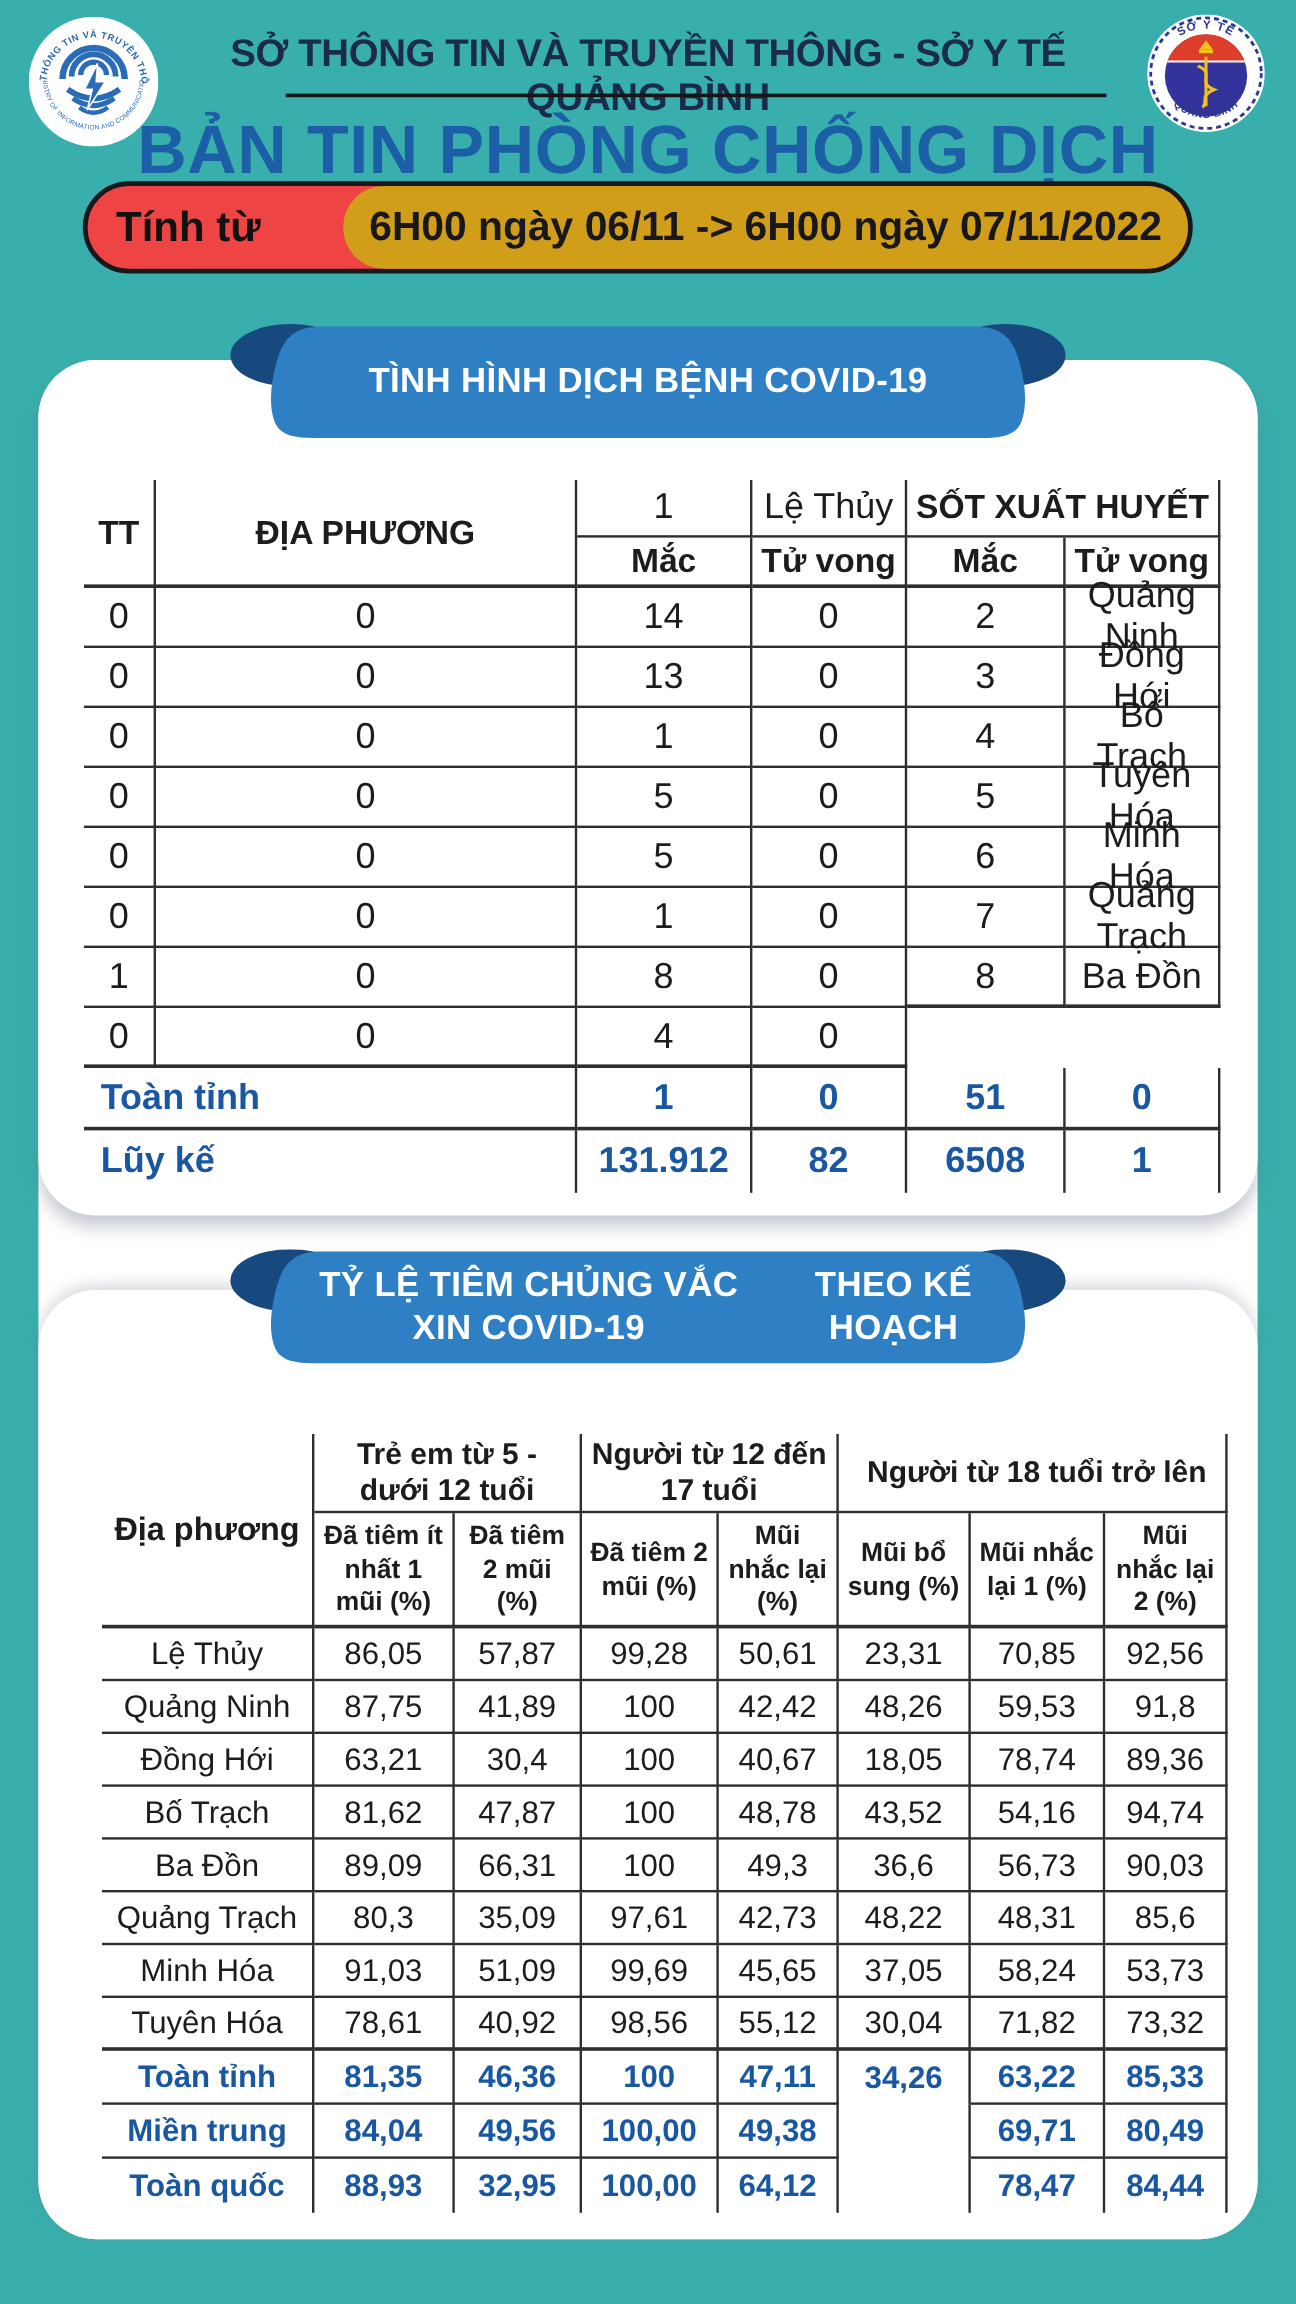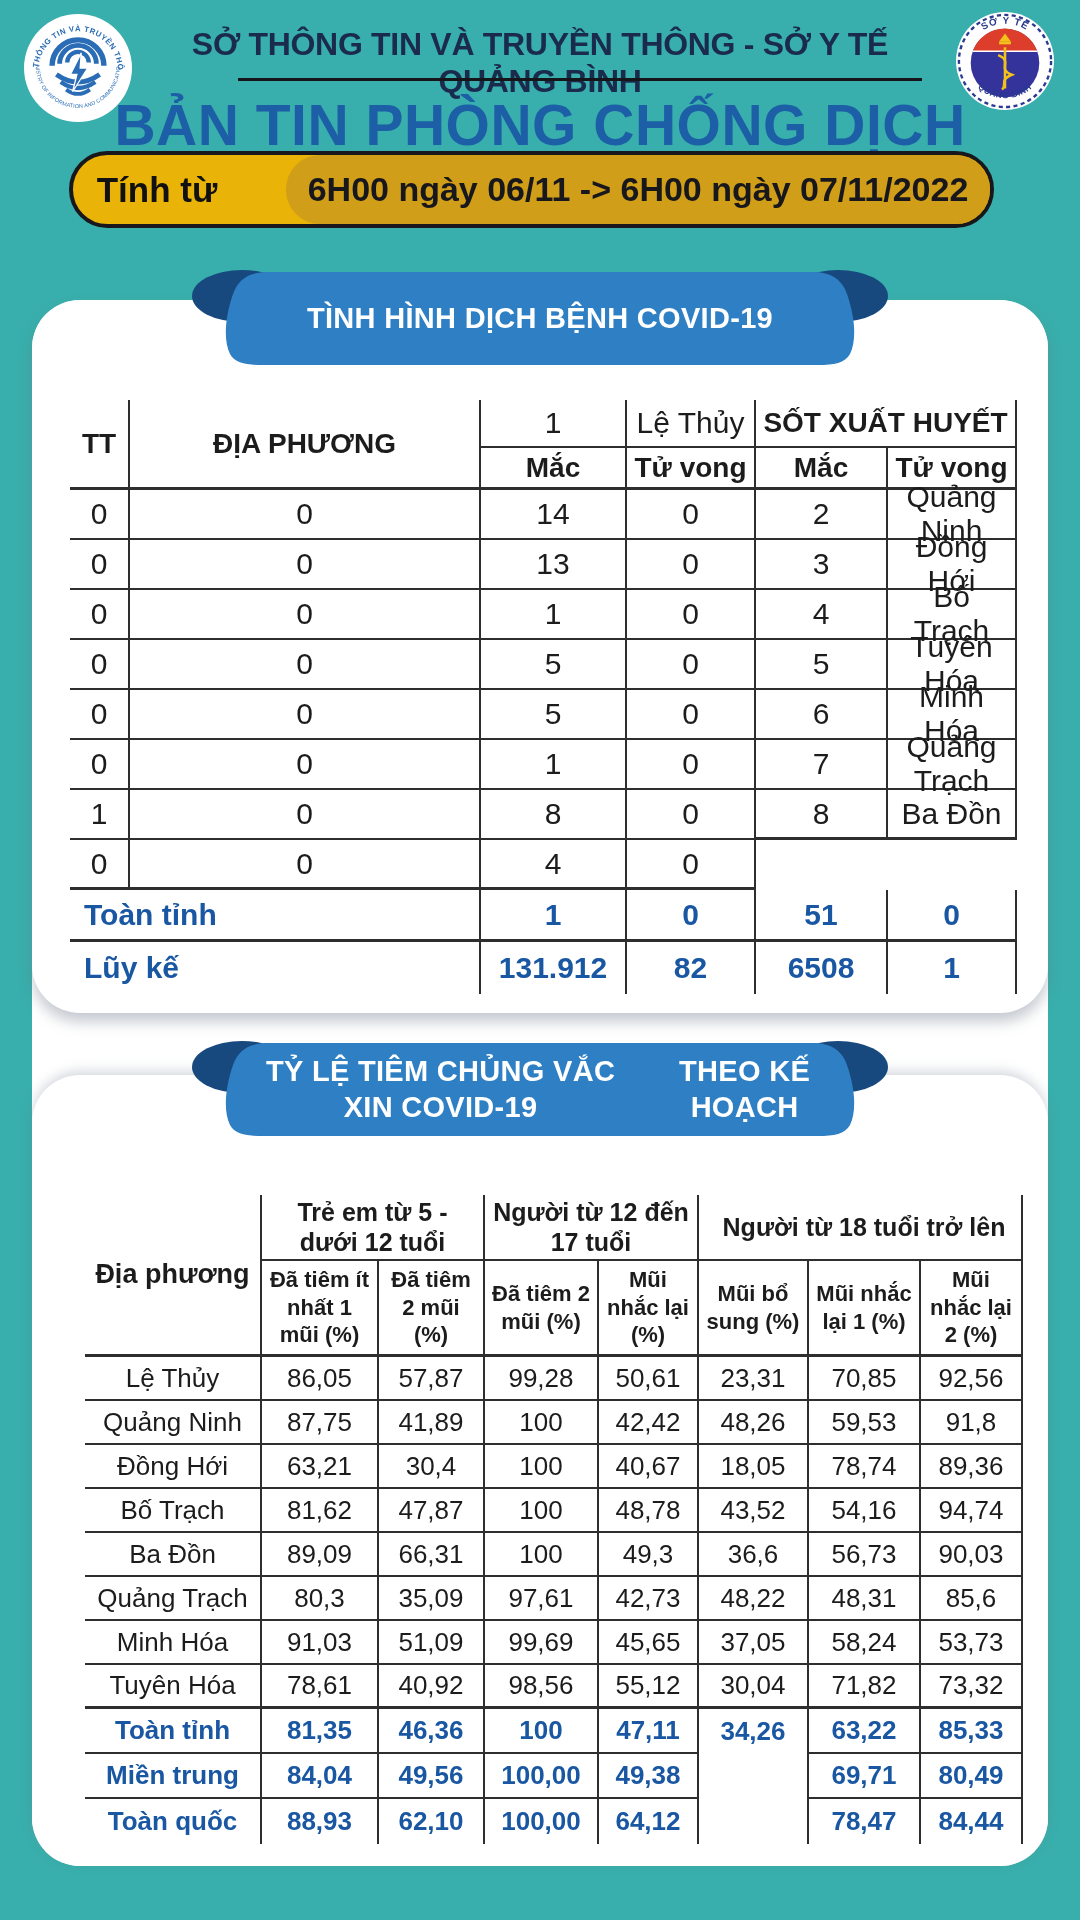--- a/index.html
+++ b/index.html
@@ -29,21 +29,21 @@
     font-size:57px;font-weight:800;letter-spacing:.5px;
     color:#1D5FA6;
   }
   .logo{width:108px;height:108px;}
   .logo-left{left:24px;top:14px;}
   .logo-right{left:956px;top:12px;width:98px;height:98px;}
 
   
   .date-pill{
     left:69px;top:151px;width:925px;height:77px;
-    background:#eab308;border:4px solid #17171c;border-radius:40px;
+    background:#ef4444;border:4px solid #17171c;border-radius:40px;
     display:flex;align-items:stretch;
     box-sizing:border-box;
     gap:45px;
   }
   .date-label{
     width:168px;display:flex;align-items:center;justify-content:center;
     font-size:35px;font-weight:700;color:#111;
   }
   .date-range{
     flex:1;margin:0;border-radius:34px;background:#D09E18;
@@ -405,20 +405,20 @@
       <div class="c blue br bb2">84,04</div>
       <div class="c blue br bb2">49,56</div>
       <div class="c blue br bb2">100,00</div>
       <div class="c blue br bb2">49,38</div>
       <div class="c blue br nb"></div>
       <div class="c blue br bb2">69,71</div>
       <div class="c blue br bb2">80,49</div>
     </div><div class="row">
       <div class="c blue br bb2">Toàn quốc</div>
       <div class="c blue br bb2">88,93</div>
-      <div class="c blue br bb2">62,10</div>
+      <div class="c blue br bb2">32,95</div>
       <div class="c blue br bb2">100,00</div>
       <div class="c blue br bb2">64,12</div>
       <div class="c blue br nb"></div>
       <div class="c blue br bb2">78,47</div>
       <div class="c blue br bb2">84,44</div>
     </div></div>
 </div>
 
 </body></html>

